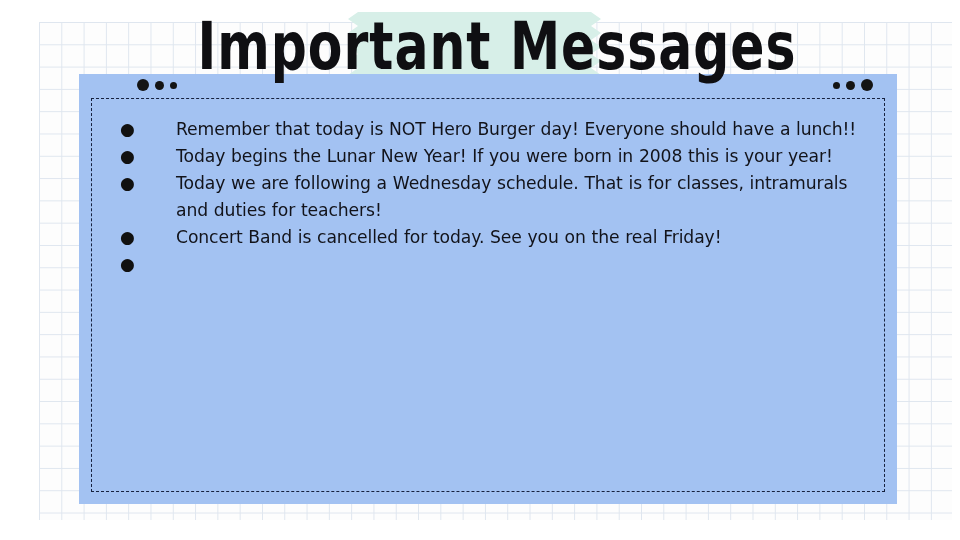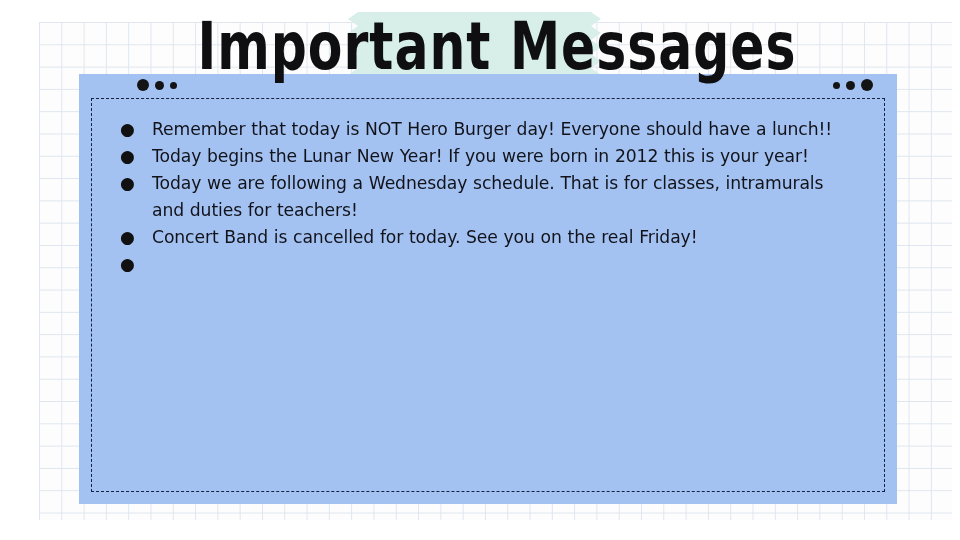--- a/index.html
+++ b/index.html
@@ -134,20 +134,21 @@
     box-sizing: border-box;
   }
   .bullet-text {
     flex: 1 1 auto;
     font-family: "DejaVu Sans", sans-serif;
     font-size: 17.2px;
     line-height: 27px;
     color: #12131a;
     letter-spacing: -0.1px;
     word-spacing: 0.4px;
+    margin-left: 24px;
   }
   .bullet-row.empty .bullet-text { min-height: 27px; }
 </style>
 </head>
 <body>
 
 <div id="slide">
 
   <div id="grid"></div>
 
@@ -165,21 +166,21 @@
 
     <div id="list">
 
       <div class="bullet-row">
         <span class="bullet-mark">●</span>
         <span class="bullet-text">Remember that today is NOT Hero Burger day! Everyone should have a lunch!!</span>
       </div>
 
       <div class="bullet-row">
         <span class="bullet-mark">●</span>
-        <span class="bullet-text">Today begins the Lunar New Year! If you were born in 2012 this is your year!</span>
+        <span class="bullet-text">Today begins the Lunar New Year! If you were born in 2008 this is your year!</span>
       </div>
 
       <div class="bullet-row">
         <span class="bullet-mark">●</span>
         <span class="bullet-text">Today we are following a Wednesday schedule. That is for classes, intramurals and duties for teachers!</span>
       </div>
 
       <div class="bullet-row">
         <span class="bullet-mark">●</span>
         <span class="bullet-text">Concert Band is cancelled for today. See you on the real Friday!</span>

